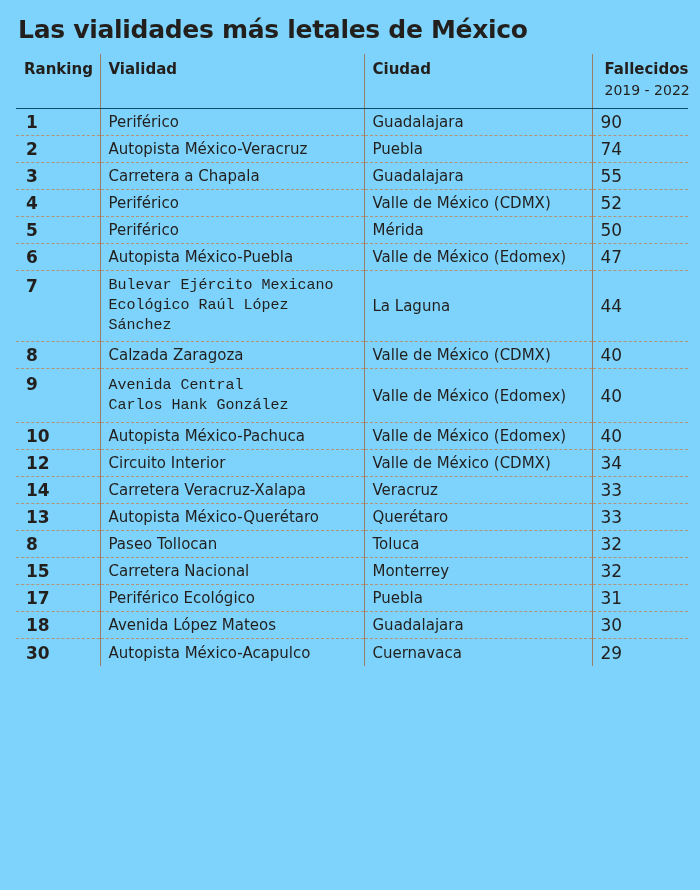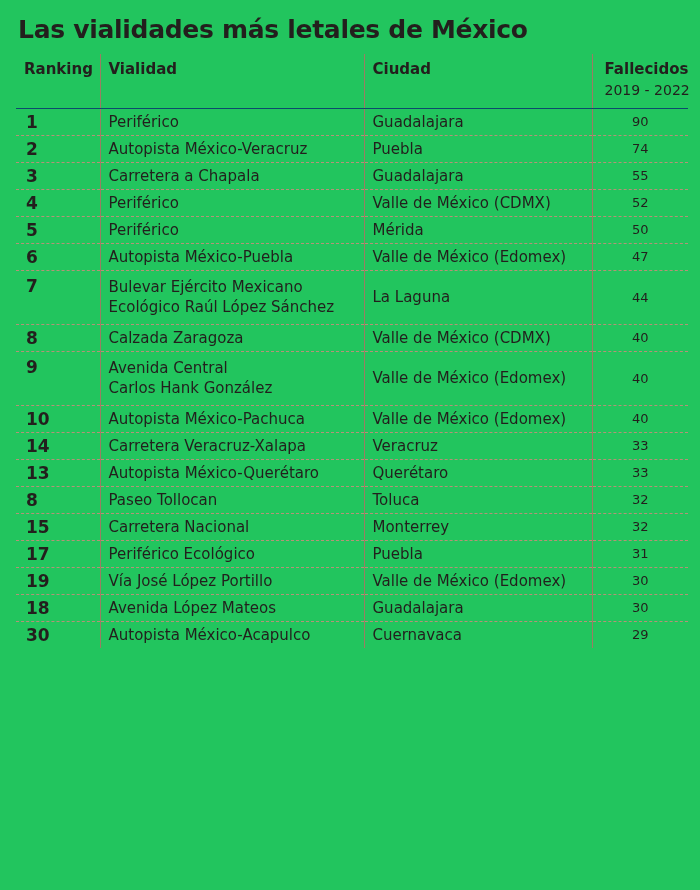--- a/index.html
+++ b/index.html
@@ -12,21 +12,21 @@
     background: #efcfaf;
     font-family: "DejaVu Sans", sans-serif;
     color: #231f1d;
     overflow: hidden;
   }
   .page {
     width: 700px;
     height: 890px;
     box-sizing: border-box;
     padding: 10px 14px 0 14px;
-    background: #22c55e;
+    background: #7dd3fc;
     position: relative;
   }
   .title {
     font-size: 25px;
     font-weight: bold;
     letter-spacing: -0.3px;
     color: #231f1d;
     margin: 6px 0 10px 4px;
     line-height: 1.1;
     white-space: nowrap;
@@ -77,27 +77,28 @@
   }
   tbody tr:last-child td {
     border-bottom: none;
   }
   td.rank {
     font-weight: bold;
     font-size: 17px;
     padding-left: 10px;
   }
   td.dead {
-    text-align: center;
-    font-size: 13px;
+    text-align: left;
+    font-size: 17px;
   }
   td.two-line {
     line-height: 1.35;
     padding-top: 5px;
     padding-bottom: 5px;
+    font-family: Liberation Mono, monospace;
   }
   td.two-line span {
     display: block;
   }
   tr.tall td {
     height: 54px;
   }
   tr.tall td.rank {
     vertical-align: top;
     padding-top: 5px;
@@ -200,20 +201,26 @@
       </tr>
 
       <tr>
         <td class="rank">10</td>
         <td class="vline">Autopista México-Pachuca</td>
         <td class="vline">Valle de México (Edomex)</td>
         <td class="vline dead">40</td>
       </tr>
 
 
+      <tr>
+        <td class="rank">12</td>
+        <td class="vline">Circuito Interior</td>
+        <td class="vline">Valle de México (CDMX)</td>
+        <td class="vline dead">34</td>
+      </tr>
 
       <tr>
         <td class="rank">14</td>
         <td class="vline">Carretera Veracruz-Xalapa</td>
         <td class="vline">Veracruz</td>
         <td class="vline dead">33</td>
       </tr>
 
       <tr>
         <td class="rank">13</td>
@@ -236,26 +243,20 @@
         <td class="vline dead">32</td>
       </tr>
 
       <tr>
         <td class="rank">17</td>
         <td class="vline">Periférico Ecológico</td>
         <td class="vline">Puebla</td>
         <td class="vline dead">31</td>
       </tr>
 
-      <tr>
-        <td class="rank">19</td>
-        <td class="vline">Vía José López Portillo</td>
-        <td class="vline">Valle de México (Edomex)</td>
-        <td class="vline dead">30</td>
-      </tr>
 
       <tr>
         <td class="rank">18</td>
         <td class="vline">Avenida López Mateos</td>
         <td class="vline">Guadalajara</td>
         <td class="vline dead">30</td>
       </tr>
 
       <tr>
         <td class="rank">30</td>

